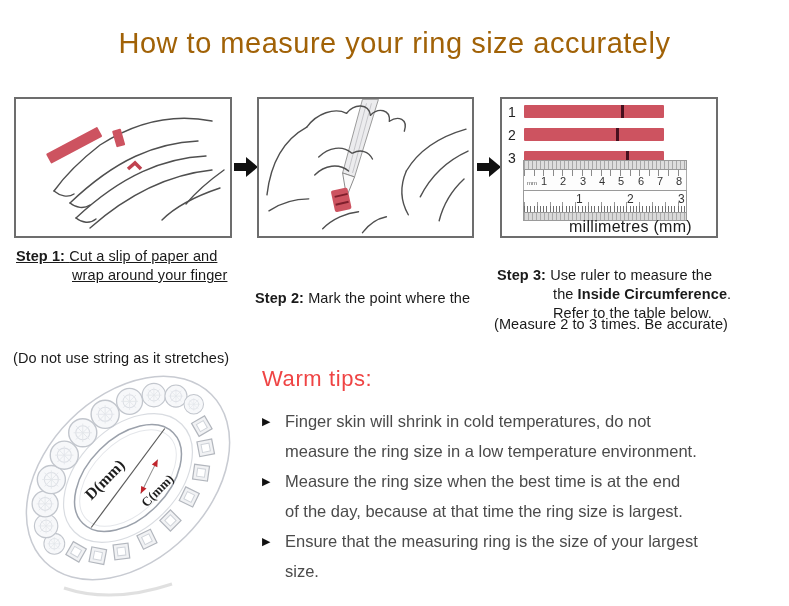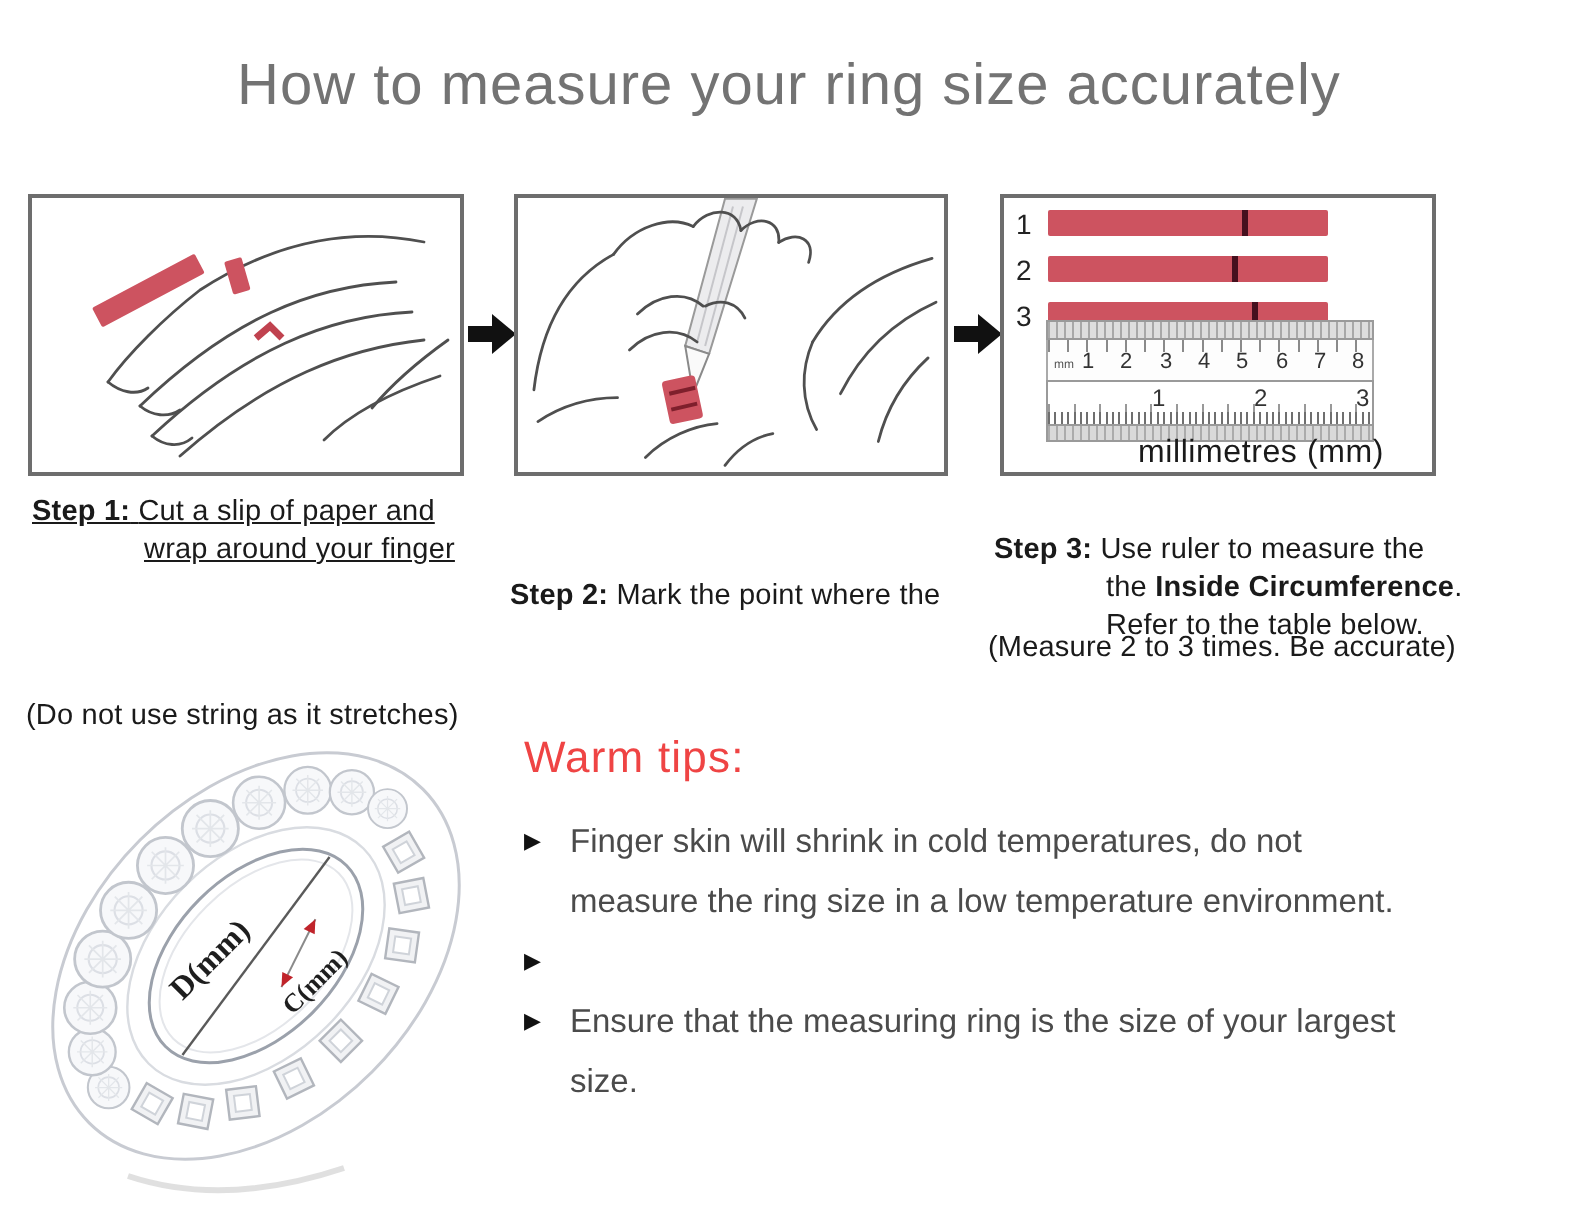--- a/index.html
+++ b/index.html
@@ -1,21 +1,21 @@
 <!DOCTYPE html>
 <html><head>
 <meta charset="utf-8">
 <style>
   html,body{margin:0;padding:0;background:#fff;}
   .stage{position:relative;width:789px;height:606px;background:#ffffff;
          font-family:"Liberation Sans",sans-serif;overflow:hidden;color:#141414;}
 
   
   .title{position:absolute;left:0;top:27px;width:100%;text-align:center;
-         font-size:29px;letter-spacing:.5px;font-weight:400;color:#737373;}
+         font-size:29px;letter-spacing:.5px;font-weight:400;color:#a16207;}
 
   
   .panel{position:absolute;top:97px;height:141px;border:2px solid #6d6d6d;
          background:#fff;box-sizing:border-box;}
   #panel1{left:14px;width:218px;}
   #panel2{left:257px;width:217px;}
   #panel3{left:500px;width:218px;}
   .sketch{position:absolute;left:0;top:0;width:100%;height:100%;}
 
   
@@ -264,20 +264,25 @@
     <div class="tip-row">
       <span class="blt">▶</span>
       <span>Finger skin will shrink in cold temperatures, do not</span>
     </div>
     <div class="tip-row">
       <span class="blt"></span>
       <span>measure the ring size in a low temperature environment.</span>
     </div>
     <div class="tip-row">
       <span class="blt">▶</span>
+      <span>Measure the ring size when the best time is at the end</span>
+    </div>
+    <div class="tip-row">
+      <span class="blt"></span>
+      <span>of the day, because at that time the ring size is largest.</span>
     </div>
     <div class="tip-row">
       <span class="blt">▶</span>
       <span>Ensure that the measuring ring is the size of your largest</span>
     </div>
     <div class="tip-row">
       <span class="blt"></span>
       <span>size.</span>
     </div>
   </div>

